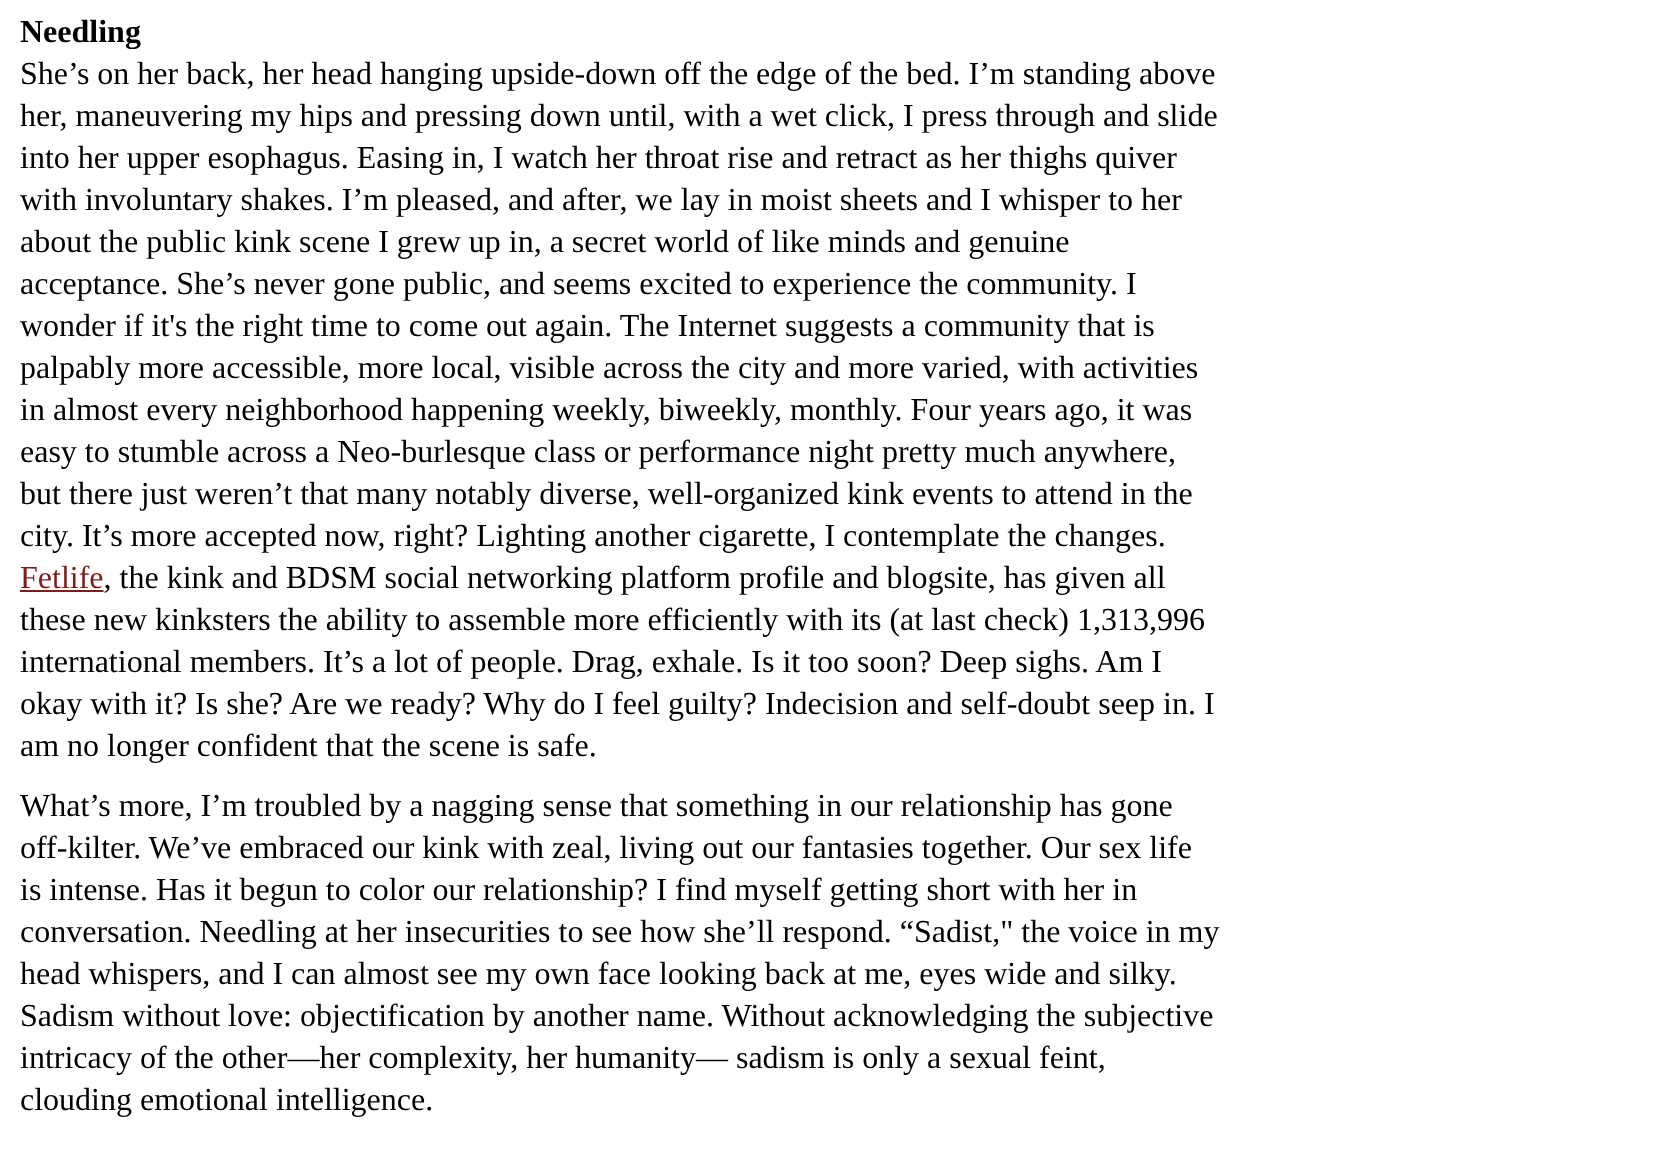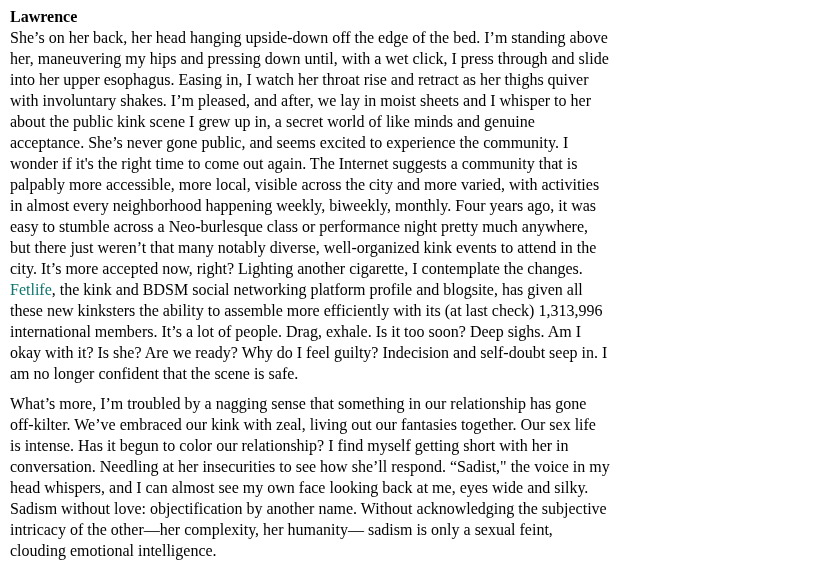--- a/index.html
+++ b/index.html
@@ -33,27 +33,28 @@
     padding: 0;
   }
   .doc-paragraph {
     margin: 0;
     padding: 0;
   }
   .doc-paragraph + .doc-paragraph {
     margin-top: 9px;
   }
   .doc-link {
-    color: #0f766e;
+    color: #7f1d1d;
+    text-decoration: underline;
     cursor: pointer;
   }
 </style>
 </head>
 <body>
 
 <div class="page">
   <div class="doc-body">
-    <p class="doc-heading">Lawrence</p>
+    <p class="doc-heading">Needling</p>
     <p class="doc-paragraph"><span>She’s on her back, her head hanging upside-down off the edge of the bed. I’m standing above her, maneuvering my hips and pressing down until, with a wet click, I press through and slide into her upper esophagus. Easing in, I watch her throat rise and retract as her thighs quiver with involuntary shakes. I’m pleased, and after, we lay in moist sheets and I whisper to her about the public kink scene I grew up in, a secret world of like minds and genuine acceptance. She’s never gone public, and seems excited to experience the community. I wonder if it's the right time to come out again. The Internet suggests a community that is palpably more accessible, more local, visible across the city and more varied, with activities in almost every neighborhood happening weekly, biweekly, monthly. Four years ago, it was easy to stumble across a Neo-burlesque class or performance night pretty much anywhere, but there just weren’t that many notably diverse, well-organized kink events to attend in the city. It’s more accepted now, right? Lighting another cigarette, I contemplate the changes. </span><a class="doc-link">Fetlife</a><span>, the kink and BDSM social networking platform profile and blogsite, has given all these new kinksters the ability to assemble more efficiently with its (at last check) 1,313,996 international members. It’s a lot of people. Drag, exhale. Is it too soon? Deep sighs. Am I okay with it? Is she? Are we ready? Why do I feel guilty? Indecision and self-doubt seep in. I am no longer confident that the scene is safe.</span></p>
     <p class="doc-paragraph">What’s more, I’m troubled by a nagging sense that something in our relationship has gone off-kilter. We’ve embraced our kink with zeal, living out our fantasies together. Our sex life is intense. Has it begun to color our relationship? I find myself getting short with her in conversation. Needling at her insecurities to see how she’ll respond. “Sadist," the voice in my head whispers, and I can almost see my own face looking back at me, eyes wide and silky. Sadism without love: objectification by another name. Without acknowledging the subjective intricacy of the other—her complexity, her humanity— sadism is only a sexual feint, clouding emotional intelligence.</p>
 
   </div>
 </div>
 
 </body></html>

